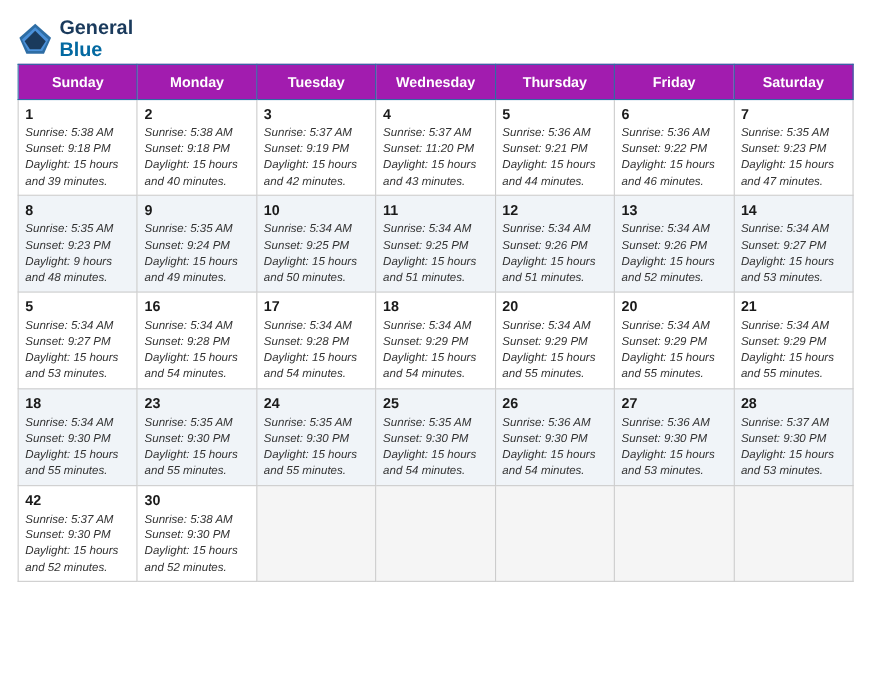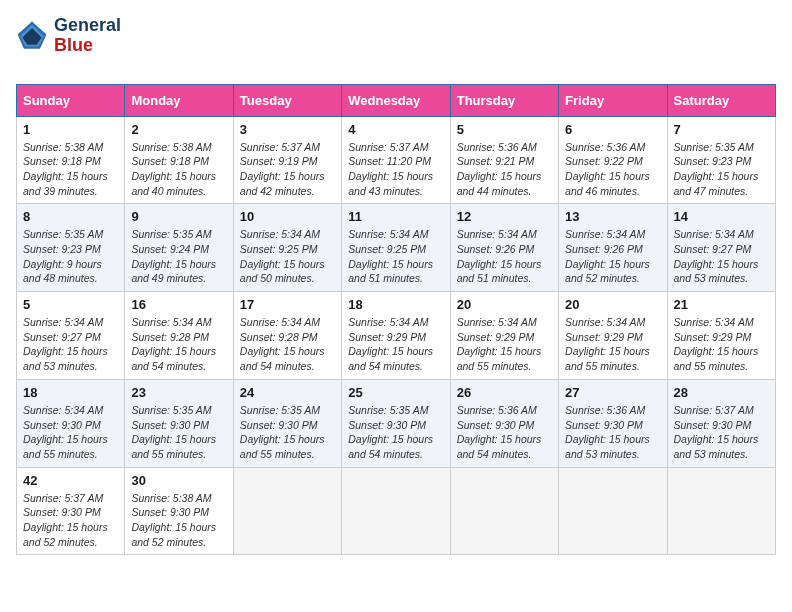--- a/index.html
+++ b/index.html
@@ -7,21 +7,21 @@
       font-family: Arial, sans-serif;
       background: #fff;
       width: 792px;
       min-height: 612px;
       padding: 16px;
     }
     .header {
       display: flex;
       justify-content: space-between;
       align-items: flex-start;
-      margin-bottom: 28px;
+      margin-bottom: 2px;
     }
     .logo {
       display: flex;
       align-items: center;
       gap: 6px;
     }
     .logo-text {
       font-size: 18px;
       font-weight: bold;
       color: #1a3a5c;
@@ -42,24 +42,24 @@
     .location {
       font-size: 15px;
       color: #333;
     }
     .calendar {
       width: 100%;
       border-collapse: collapse;
       font-size: 11px;
     }
     .calendar th {
-      background: #ec4899;
+      background: #a21caf;
       color: #fff;
       padding: 8px 6px;
-      text-align: left;
+      text-align: center;
       font-size: 13px;
       font-weight: bold;
       border: 1px solid #2e6da4;
     }
     .calendar td {
       border: 1px solid #ccc;
       padding: 5px 6px;
       vertical-align: top;
       background: #fff;
       width: calc(100% / 7);
@@ -90,21 +90,21 @@
 
 <div class="header">
   <div class="logo">
     <svg class="logo-icon" viewBox="0 0 40 40">
       <polygon points="20,2 38,18 30,36 10,36 2,18" fill="#2e6da4"></polygon>
       <polygon points="20,6 35,20 28,33 12,33 5,20" fill="#4a90d9"></polygon>
       <polygon points="20,10 32,22 26,31 14,31 8,22" fill="#1a3a5c"></polygon>
     </svg>
     <div class="logo-text">
       <div>General</div>
-      <div style="color:#b91c1c;">Blue</div>
+      <div style="color:#0369a1;">Blue</div>
     </div>
   </div>
   <div class="title-section">
     <div class="month-title"></div>
     <div class="location"></div>
   </div>
 </div>
 
 <table class="calendar">
   <thead>

